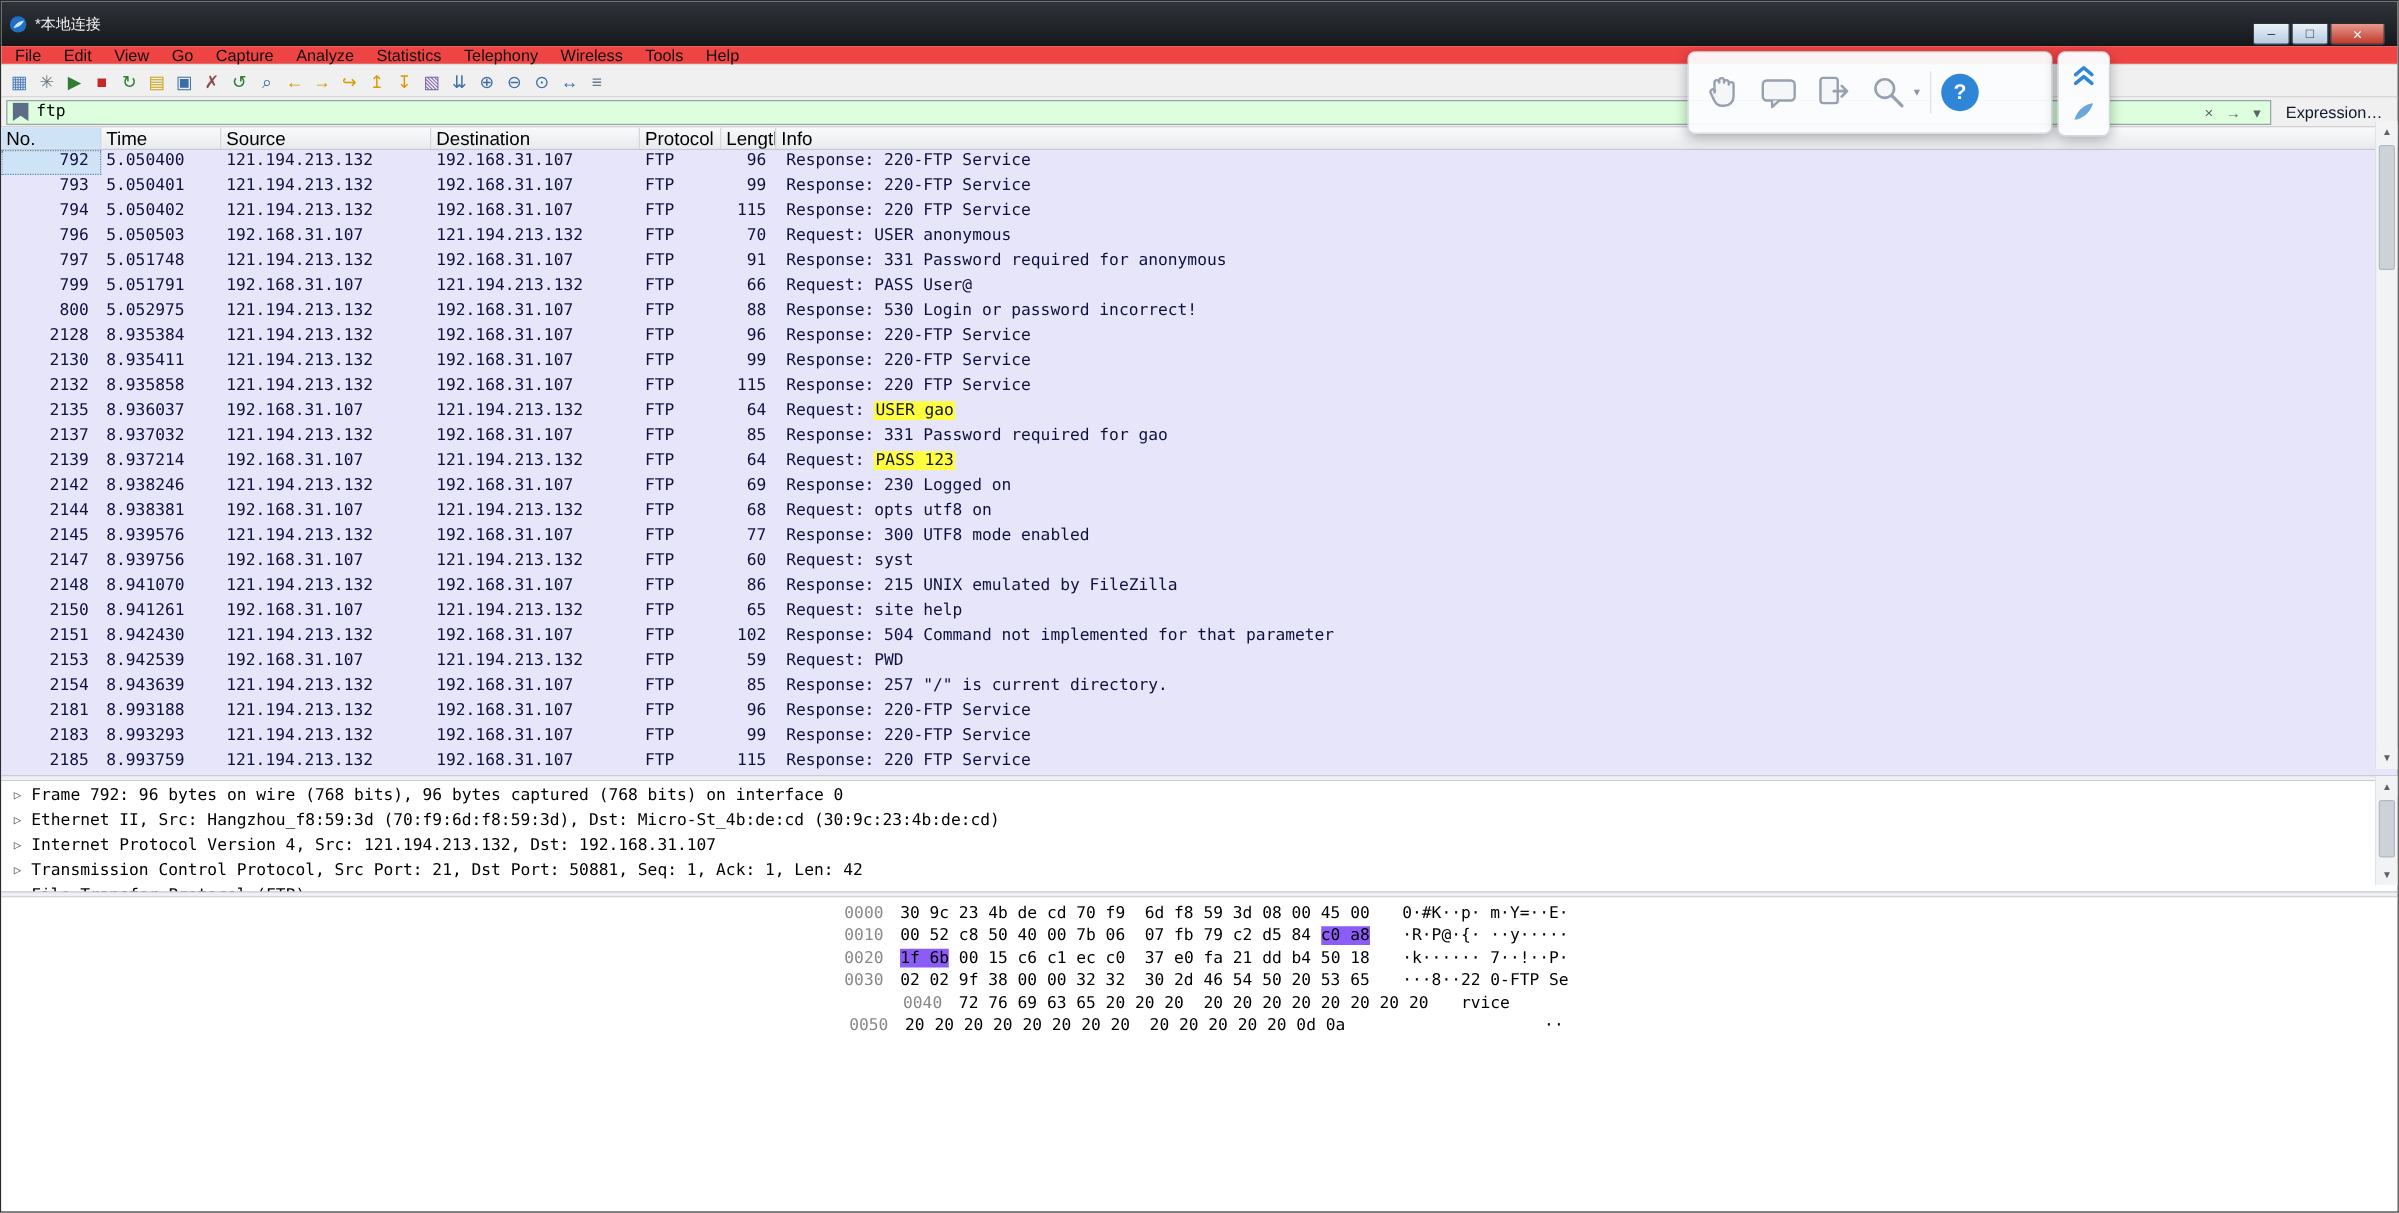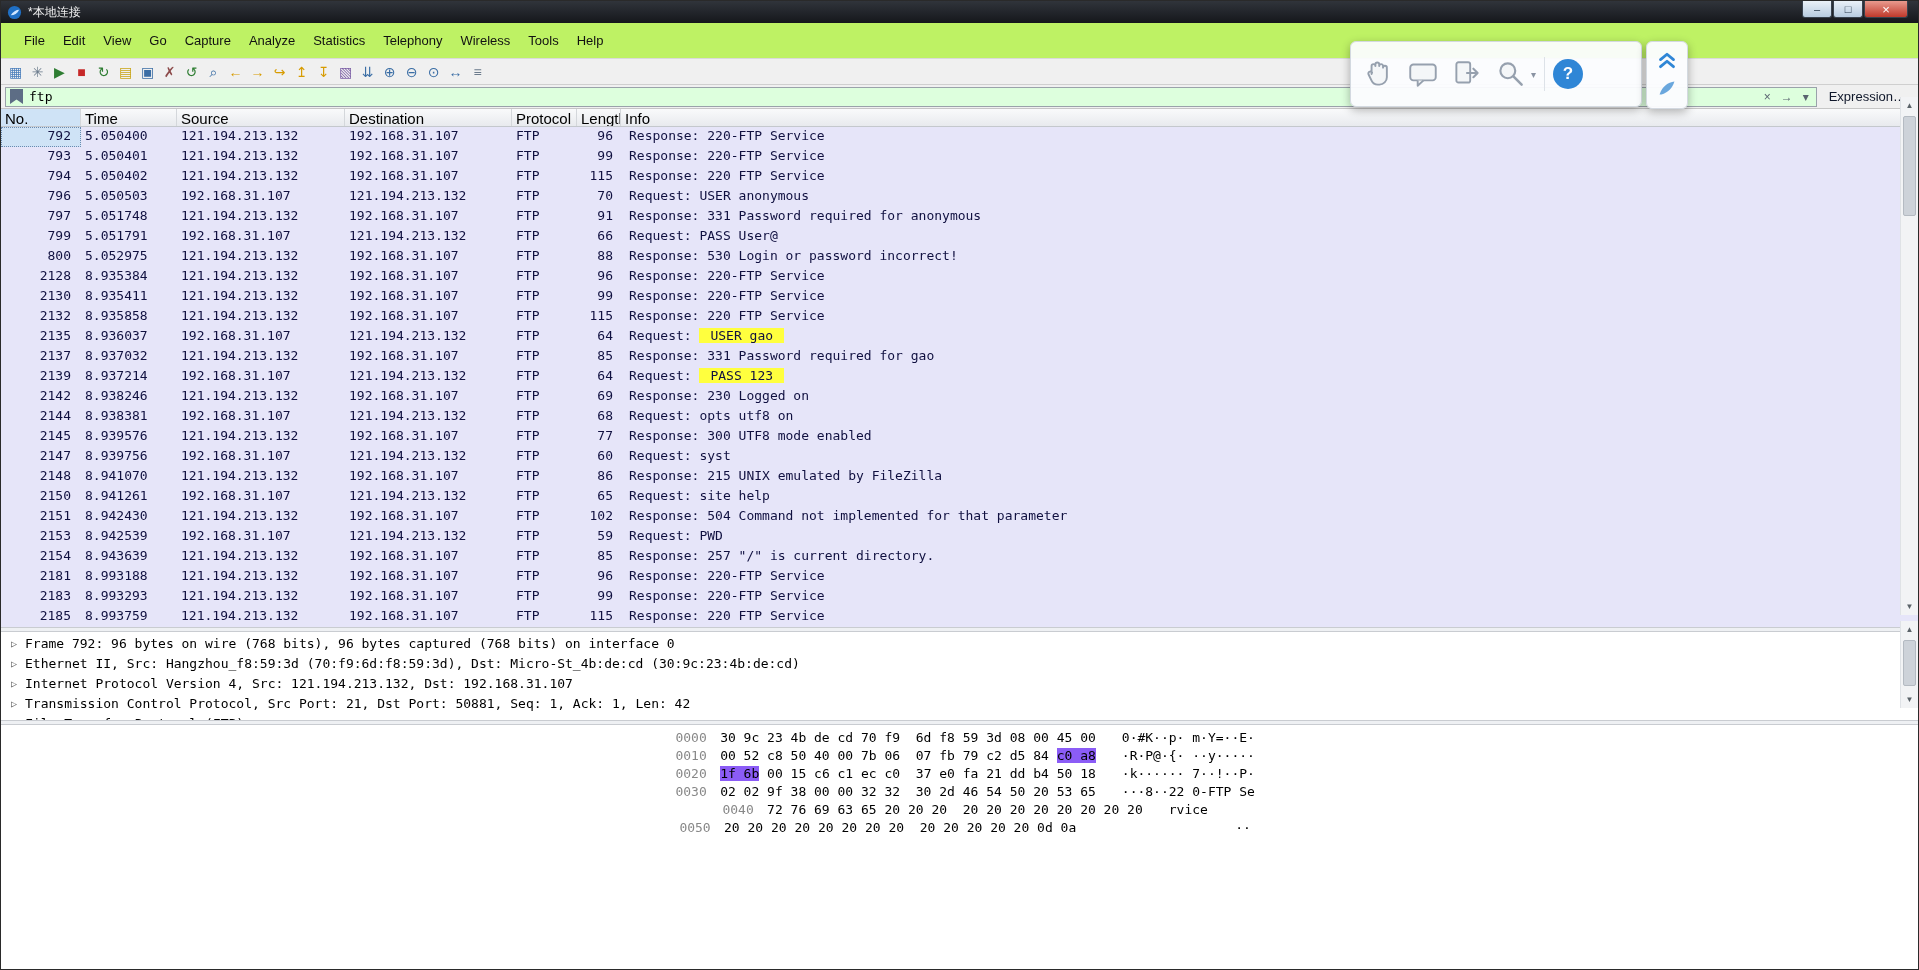--- a/index.html
+++ b/index.html
@@ -2,32 +2,32 @@
 <html><head>
 <meta charset="utf-8">
 <style>
   html,body{margin:0;padding:0;background:#555;}
   *{box-sizing:border-box;}
   .window{position:relative;width:1919px;height:970px;background:#fff;overflow:hidden;
           font-family:"Liberation Sans",sans-serif;border:1px solid #2a2a2a;}
 
   
   .titlebar{height:22px;background:linear-gradient(#30343b,#15171b);display:flex;align-items:center;
-            padding:0 6px;color:#fff;}
+            padding:18px 6px;color:#fff;}
   .app-icon{width:15px;height:15px;display:inline-flex;}
   .title-text{font-size:12px;margin-left:6px;color:#f2f2f2;}
   .win-buttons{margin-left:auto;display:flex;gap:1px;align-self:flex-start;margin-right:4px;}
   .win-btn{height:17px;display:flex;align-items:center;justify-content:center;
            border:1px solid #39424e;border-top:none;border-radius:0 0 3px 3px;font-size:11px;cursor:default;}
   .btn-min,.btn-max{width:30px;background:linear-gradient(#eaf1f8,#b7cbe0);color:#27384a;}
   .btn-close{width:44px;background:linear-gradient(#e89a8e,#c0392b);color:#fff;font-size:13px;}
 
   
-  .menubar{height:36px;background:#bef264;border-bottom:1px solid #dadada;display:flex;align-items:stretch;
-           font-size:13px;color:#111;padding-left:14px;}
+  .menubar{height:15px;background:#ef4444;border-bottom:1px solid #dadada;display:flex;align-items:stretch;
+           font-size:13px;color:#111;padding-left:2px;}
   .menu-item{display:flex;align-items:center;padding:0 9px;}
 
   
   .toolbar{height:26px;background:#f0f0f0;border-bottom:1px solid #cfcfcf;display:flex;align-items:center;
            padding-left:4px;gap:1px;}
   .tb-btn{width:21px;height:22px;display:flex;align-items:center;justify-content:center;border-radius:2px;}
   .tb-g{font-size:14px;line-height:1;}
 
   
   .filterbar{height:24px;background:#f0f0f0;border-bottom:1px solid #c6c6c6;display:flex;align-items:center;
@@ -54,21 +54,21 @@
   .c-len{width:44px;}
   .c-info{flex:1;}
   .rows{height:500px;overflow:hidden;background:#e6e5f9;}
   .prow{height:20px;display:flex;font-family:"DejaVu Sans Mono",monospace;font-size:13px;color:#101040;
         background:#e6e5f9;white-space:nowrap;}
   .prow .cell{padding:1px 4px;overflow:hidden;white-space:pre;}
   .prow .c-no{text-align:right;padding-right:10px;}
   .prow .c-len{text-align:right;padding-right:8px;}
   .prow .c-info{padding-left:8px;}
   .rows > .prow:first-of-type .c-no{background:#cfe3f6;outline:1px dotted #6a8ab0;outline-offset:-1px;}
-  .hl{background:#ffff3e;padding:0 11px;}
+  .hl{background:#ffff3e;padding:0 1px;}
   .hl:empty{display:none;}
 
   
   .splitter{height:5px;background:#eef0f3;border-top:1px solid #c9ccd1;border-bottom:1px solid #c9ccd1;}
 
   
   .details{height:88px;overflow:hidden;background:#fff;padding-top:1px;}
   .dline{height:20px;display:flex;align-items:center;font-family:"DejaVu Sans Mono",monospace;
          font-size:13px;color:#000;white-space:pre;}
   .expander{color:#555;font-size:10px;width:14px;text-align:center;margin:0 4px 0 6px;flex:0 0 auto;}

